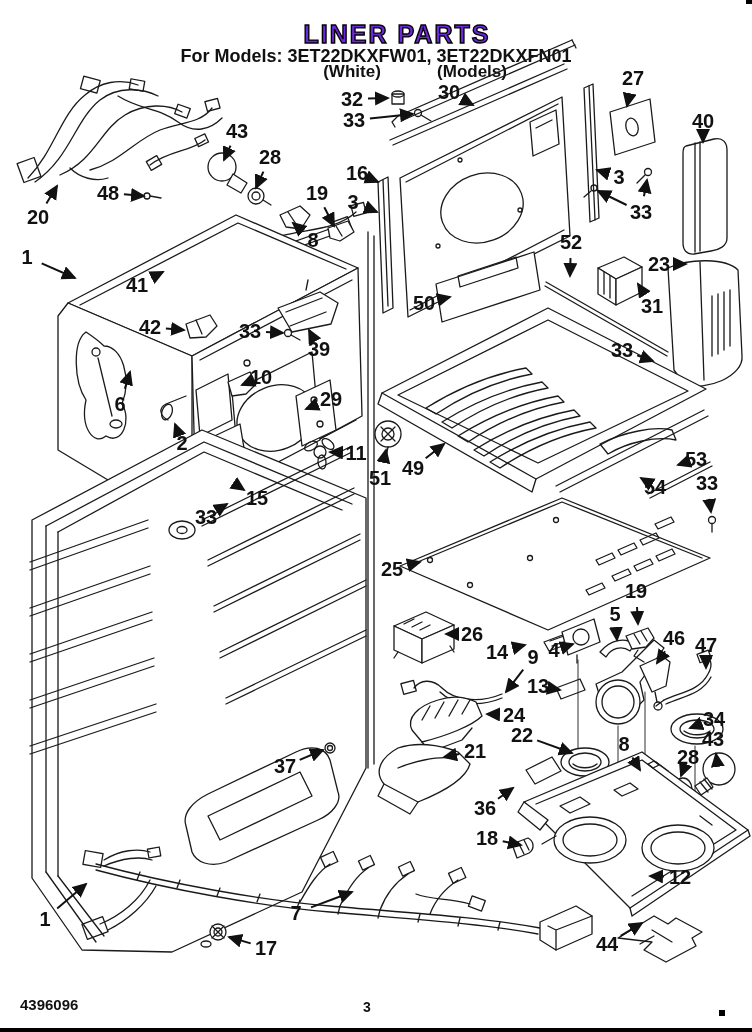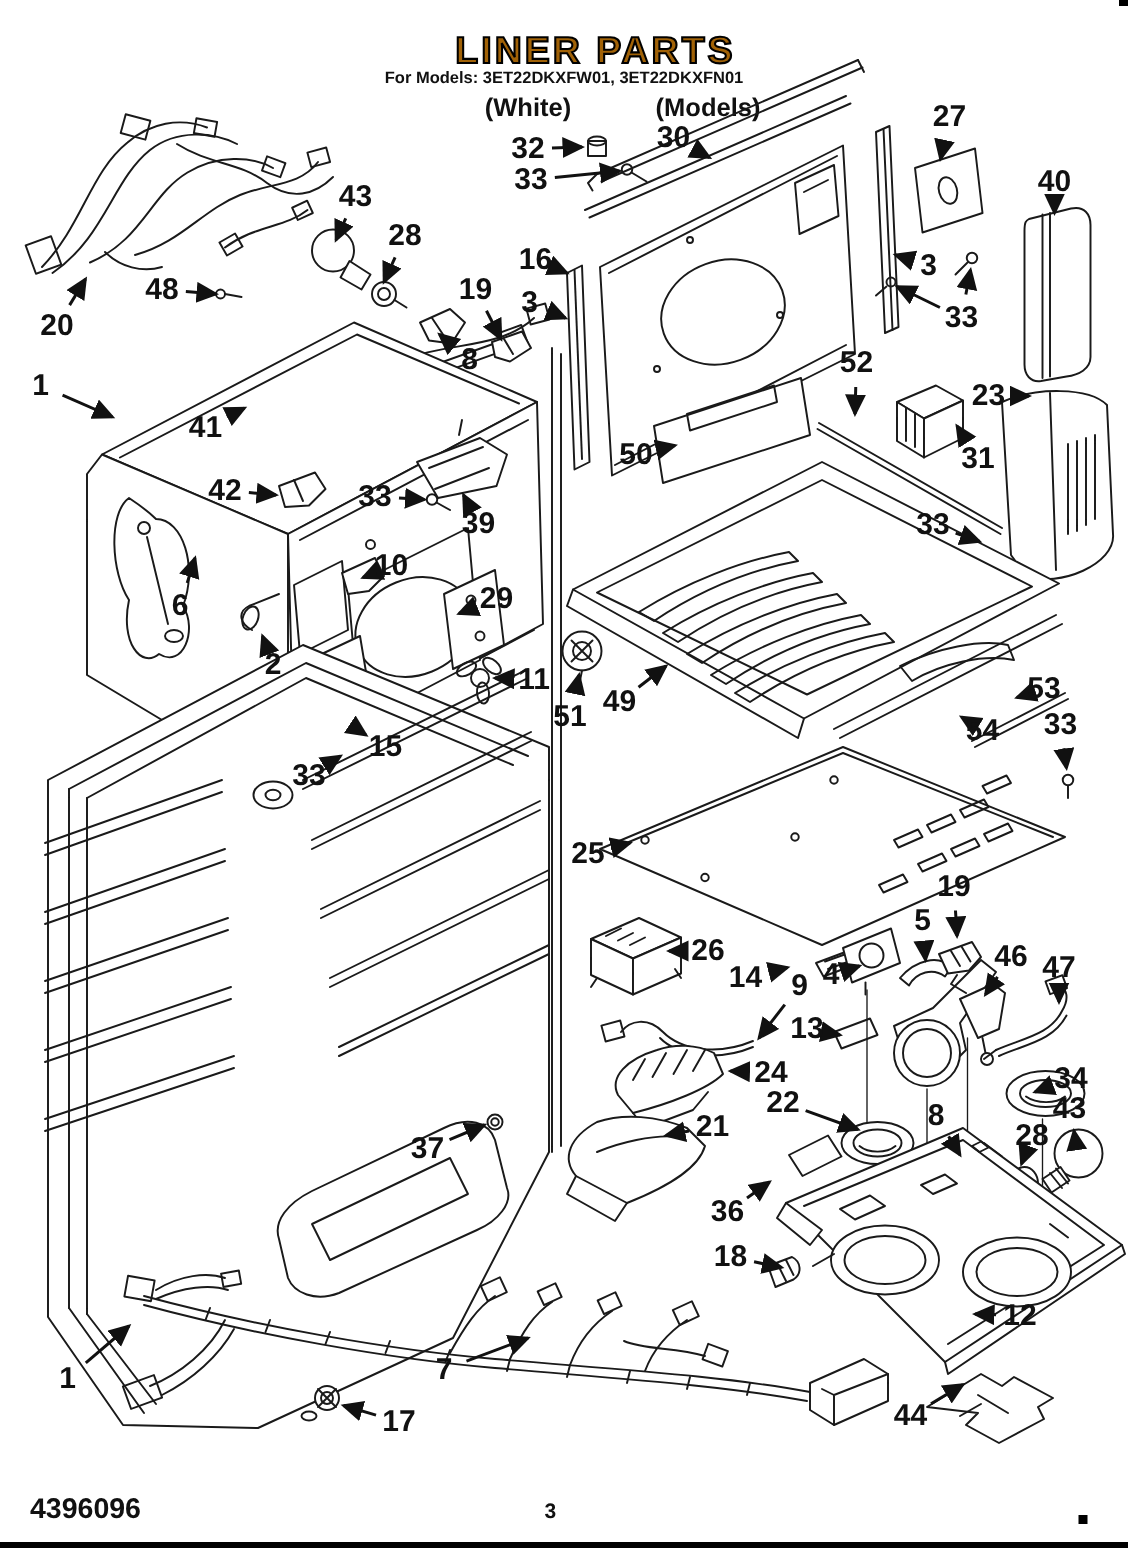--- a/index.html
+++ b/index.html
@@ -1,30 +1,30 @@
 <!DOCTYPE html>
 <html><head>
 <meta charset="utf-8">
 <style>
   html,body{margin:0;padding:0;background:#fff;}
   .sheet{position:relative;width:752px;height:1032px;background:#fff;overflow:hidden;
          font-family:"Liberation Sans",sans-serif;color:#111;}
   .hdr{position:absolute;left:0;top:20px;width:752px;text-align:center;}
-  .title{font-size:25px;font-weight:bold;letter-spacing:2px;color:#a16207;margin-left:42px;
+  .title{font-size:25px;font-weight:bold;letter-spacing:2px;color:#6d28d9;margin-left:42px;
          -webkit-text-stroke:1.4px #000;}
   .models{position:absolute;left:0;top:46px;width:752px;text-align:center;
-          font-size:11px;font-weight:bold;}
+          font-size:18px;font-weight:bold;}
   .finish{position:absolute;top:62px;font-size:17px;font-weight:bold;transform:translateX(-50%);}
   .finish.white{left:352px;}
   .finish.almond{left:472px;}
   svg.art{position:absolute;left:0;top:0;}
   .callout{font-family:"Liberation Sans",sans-serif;font-size:20px;font-weight:bold;
            fill:#111;text-anchor:middle;dominant-baseline:central;}
   .leader{stroke:#111;stroke-width:2;fill:none;marker-end:url(#ah);}
-  .ftr-doc{position:absolute;left:20px;top:996px;font-size:19px;font-weight:bold;}
+  .ftr-doc{position:absolute;left:20px;top:996px;font-size:15px;font-weight:bold;}
   .ftr-page{position:absolute;left:363px;top:999px;font-size:14px;font-weight:bold;}
   .ftr-dot{position:absolute;left:719px;top:1010px;width:6px;height:6px;background:#000;}
   .bottom-bar{position:absolute;left:0;top:1028px;width:752px;height:4px;background:#000;}
   .corner-tick{position:absolute;left:746px;top:0;width:6px;height:4px;background:#000;}
 </style>
 </head>
 <body>
 
 <div class="sheet">
 

